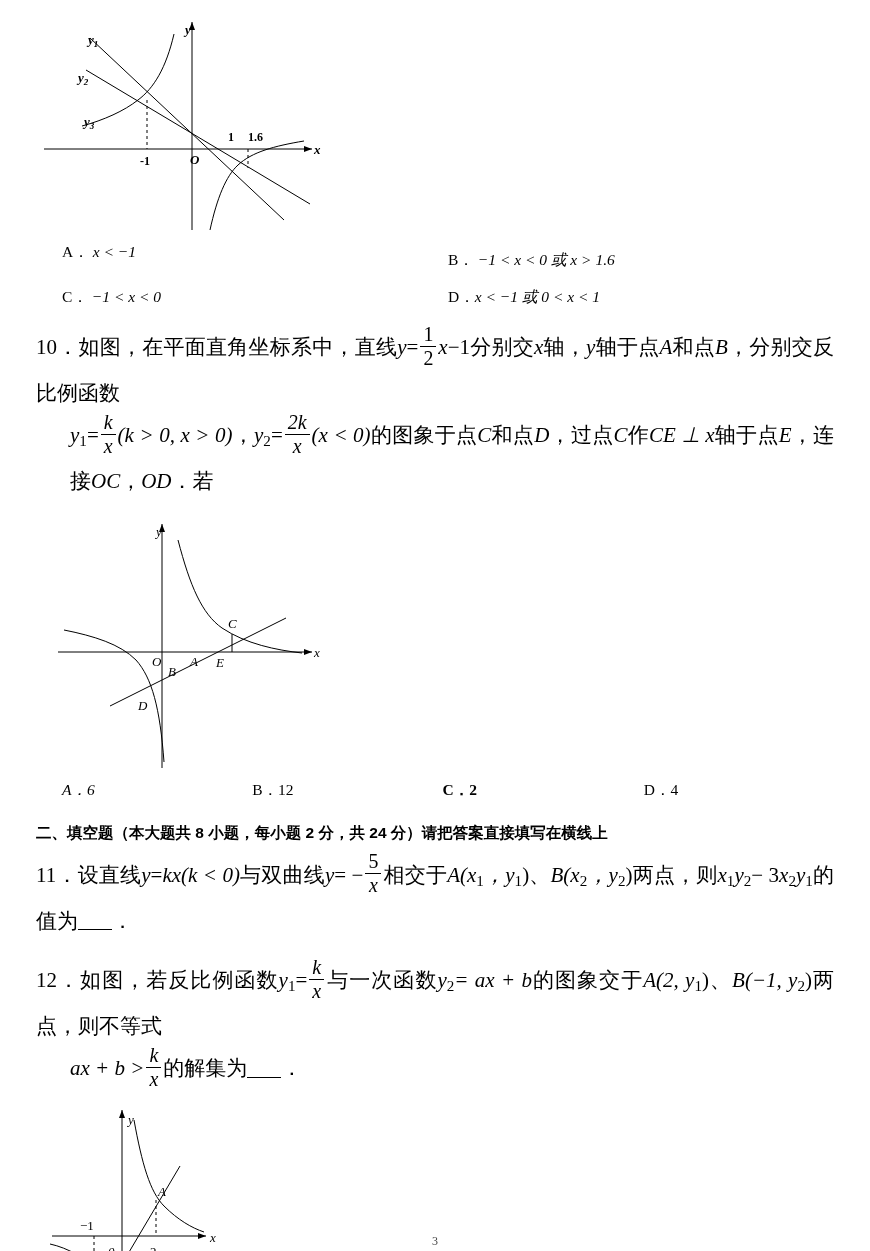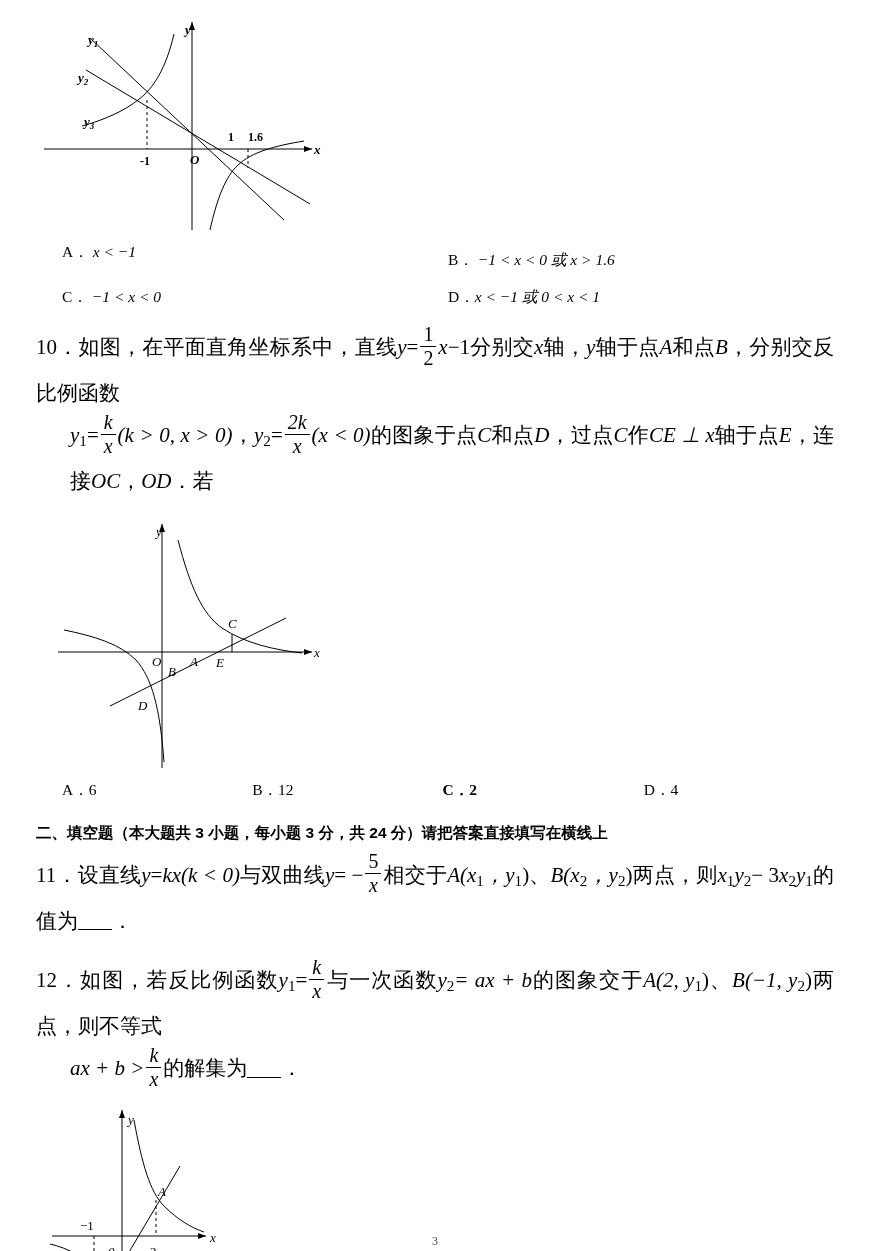--- a/index.html
+++ b/index.html
@@ -189,35 +189,35 @@
       <text x="102" y="156" font-size="13">O</text>
       <text x="118" y="166" font-size="13">B</text>
       <text x="140" y="156" font-size="13">A</text>
       <text x="166" y="157" font-size="13">E</text>
       <text x="178" y="118" font-size="13">C</text>
       <text x="88" y="200" font-size="13">D</text>
     </svg>
   </div>
 
   <div class="opt-row" style="margin-top:2px;">
-    <div class="opt" style="width:25%; padding-left:26px;">
+    <div class="opt" style="width:25%; padding-left:26px;font-style:italic;">
       <span>A．6</span>
     </div>
     <div class="opt" style="width:25%;">
       <span>B．12</span>
     </div>
     <div class="opt" style="width:25%;font-weight:bold;">
       <span>C．2</span>
     </div>
     <div class="opt" style="width:25%;margin-left:11px;">
       <span>D．4</span>
     </div>
   </div>
 
-  <div class="section-head" style="margin-top:22px;">二、填空题（本大题共 3 小题，每小题 3 分，共 24 分）请把答案直接填写在横线上</div>
+  <div class="section-head" style="margin-top:22px;">二、填空题（本大题共 8 小题，每小题 2 分，共 24 分）请把答案直接填写在横线上</div>
 
   <div class="q-text" style="margin-top:10px;">
     <span class="q-num">11．</span><span>设直线</span><span class="math-i">y</span><span>=</span><span class="math-i">kx</span><span class="math-i">(k &lt; 0)</span><span>与双曲线</span><span class="math-i">y</span><span>= −</span><span class="frac"><span class="num">5</span><span class="den math-i">x</span></span><span>相交于</span><span class="math-i">A(x</span><span class="sub">1</span><span class="math-i">，y</span><span class="sub">1</span><span>)</span><span>、</span><span class="math-i">B(x</span><span class="sub">2</span><span class="math-i">，y</span><span class="sub">2</span><span>)</span><span>两点，则</span><span class="math-i">x</span><span class="sub">1</span><span class="math-i">y</span><span class="sub">2</span><span>− 3</span><span class="math-i">x</span><span class="sub">2</span><span class="math-i">y</span><span class="sub">1</span><span>的值为</span><span class="underline-blank"></span><span>．</span>
   </div>
 
   <div class="q-text" style="margin-top:18px;">
     <span class="q-num">12．</span><span>如图，若反比例函数</span><span class="math-i">y</span><span class="sub">1</span><span>=</span><span class="frac"><span class="num math-i">k</span><span class="den math-i">x</span></span><span>与一次函数</span><span class="math-i">y</span><span class="sub">2</span><span class="math-i">= ax + b</span><span>的图象交于</span><span class="math-i">A(2, y</span><span class="sub">1</span><span>)</span><span>、</span><span class="math-i">B(−1, y</span><span class="sub">2</span><span>)</span><span>两点，则不等式</span>
   </div>
 
   <div class="q-text" style="padding-left:34px;">

